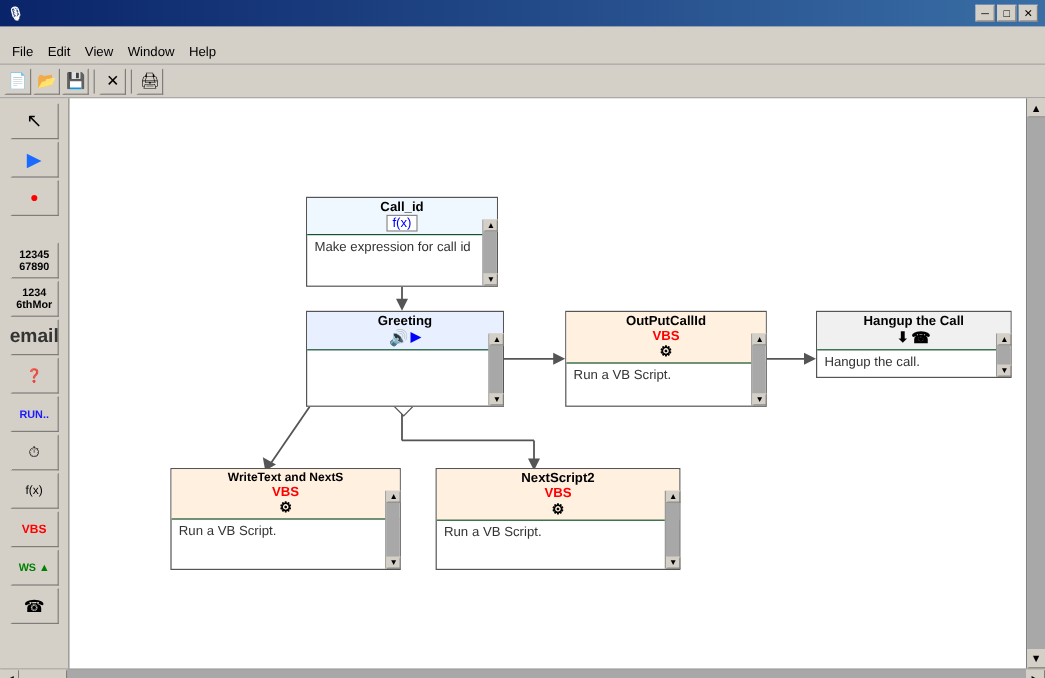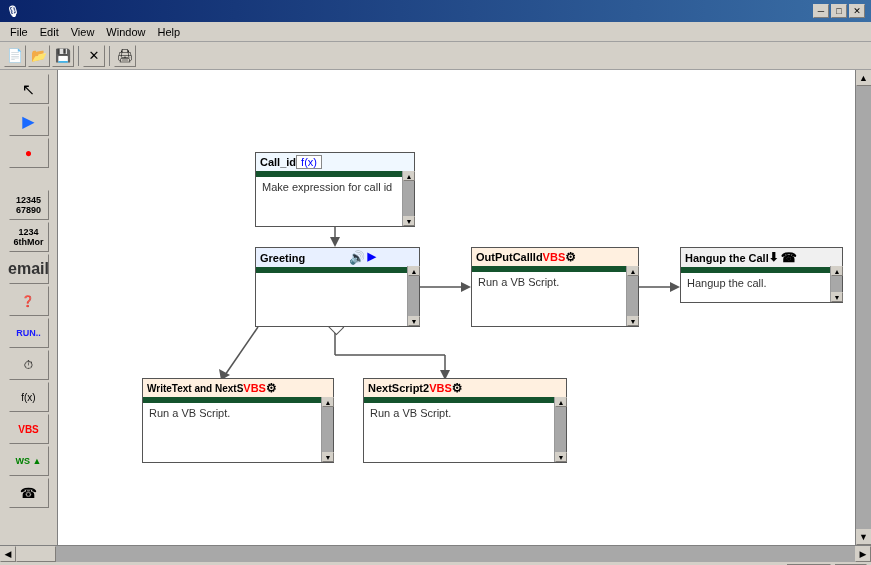--- a/index.html
+++ b/index.html
@@ -24,20 +24,21 @@
     }
 
     
     .menu-bar {
       background: #d4d0c8;
       display: flex;
       align-items: center;
       height: 20px;
       padding: 0 4px;
       border-bottom: 1px solid #a0a0a0;
+      margin-top: 12px;
     }
     .menu-item {
       padding: 2px 6px;
       cursor: pointer;
       font-size: 11px;
     }
 
     
     .toolbar {
       background: #d4d0c8;
@@ -163,25 +164,27 @@
     
     .node {
       position: absolute;
       background: white;
       border: 1px solid #555;
       cursor: move;
     }
     .node-header {
       display: flex;
       align-items: center;
+      justify-content: space-between;
       padding: 2px 4px;
       font-size: 11px;
       font-weight: bold;
-      border-bottom: 6px solid #14532d;
+      border-bottom: 1px solid #14532d;
       background: #f0f0f0;
+      flex-direction: column;
     }
     .node-body {
       padding: 4px 6px;
       font-size: 11px;
       color: #333;
       min-height: 40px;
     }
     .node-scroll {
       position: absolute;
       right: 0; top: 18px; bottom: 0;
@@ -216,21 +219,21 @@
     
     .connector-svg {
       position: absolute;
       top: 0; left: 0;
       width: 100%;
       height: 100%;
       pointer-events: none;
     }
 
     
-    .node-greeting .node-header { background: #e8f0ff; gap: 44px; }
+    .node-greeting .node-header { background: #e8f0ff; }
     .node-vbs .node-header { background: #fff0e0; }
     .node-hangup .node-header { background: #f0f0f0; }
     .node-callid .node-header { background: #f0f8ff; }
   </style>
 </head>
 <body>
 
 <div class="title-bar">
   <div class="title-bar-left">
     <span>🎙</span>

